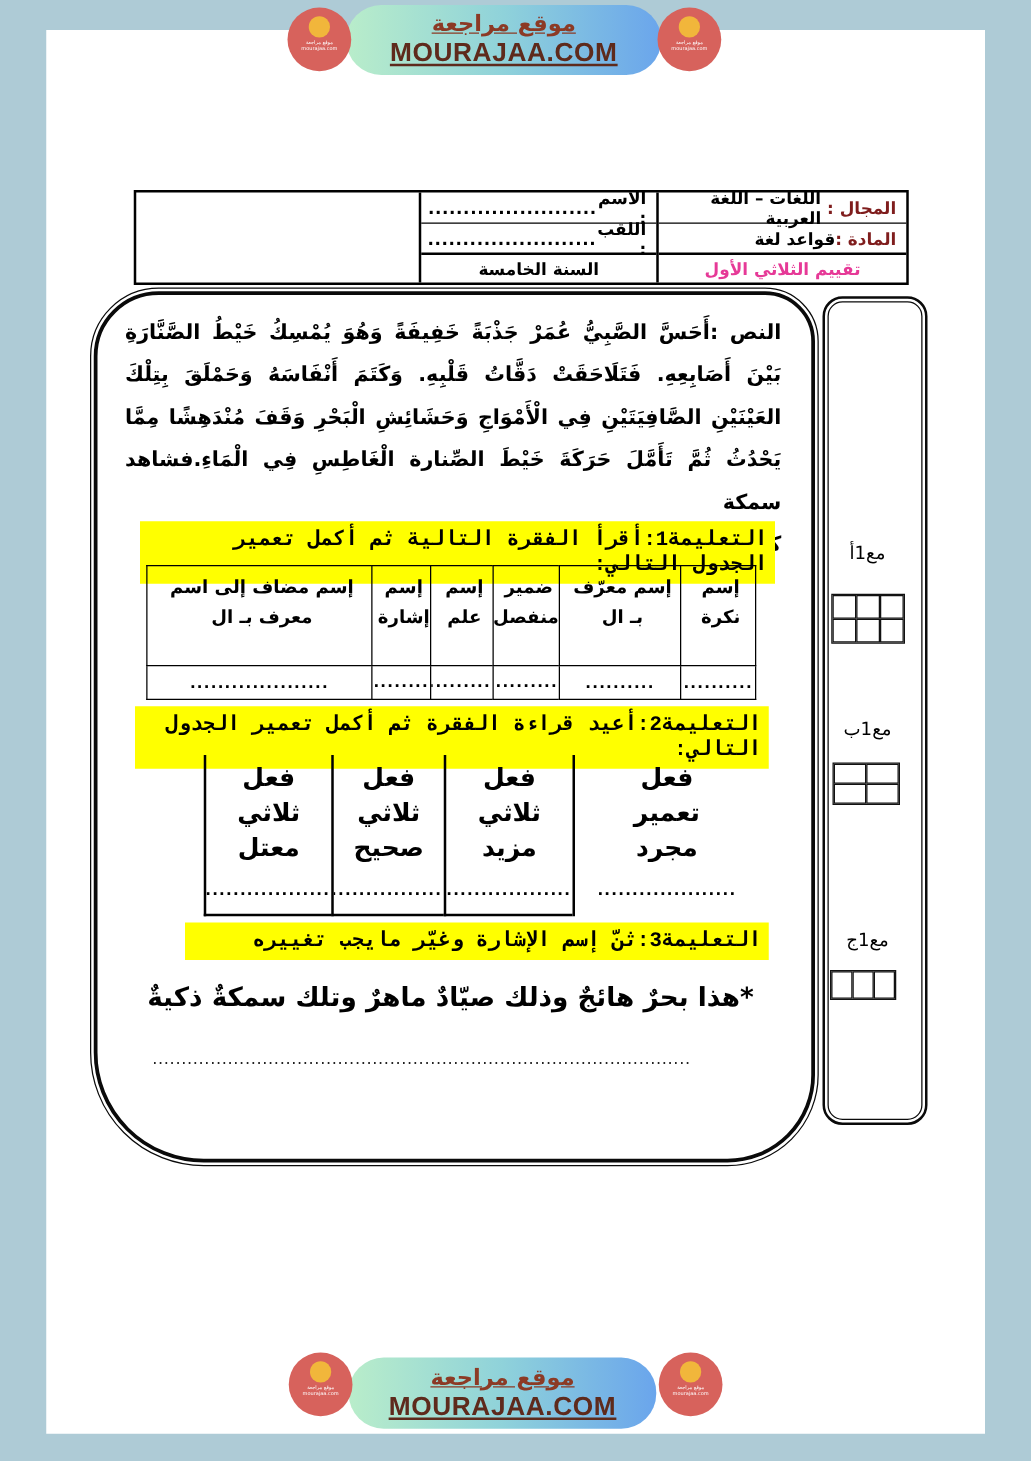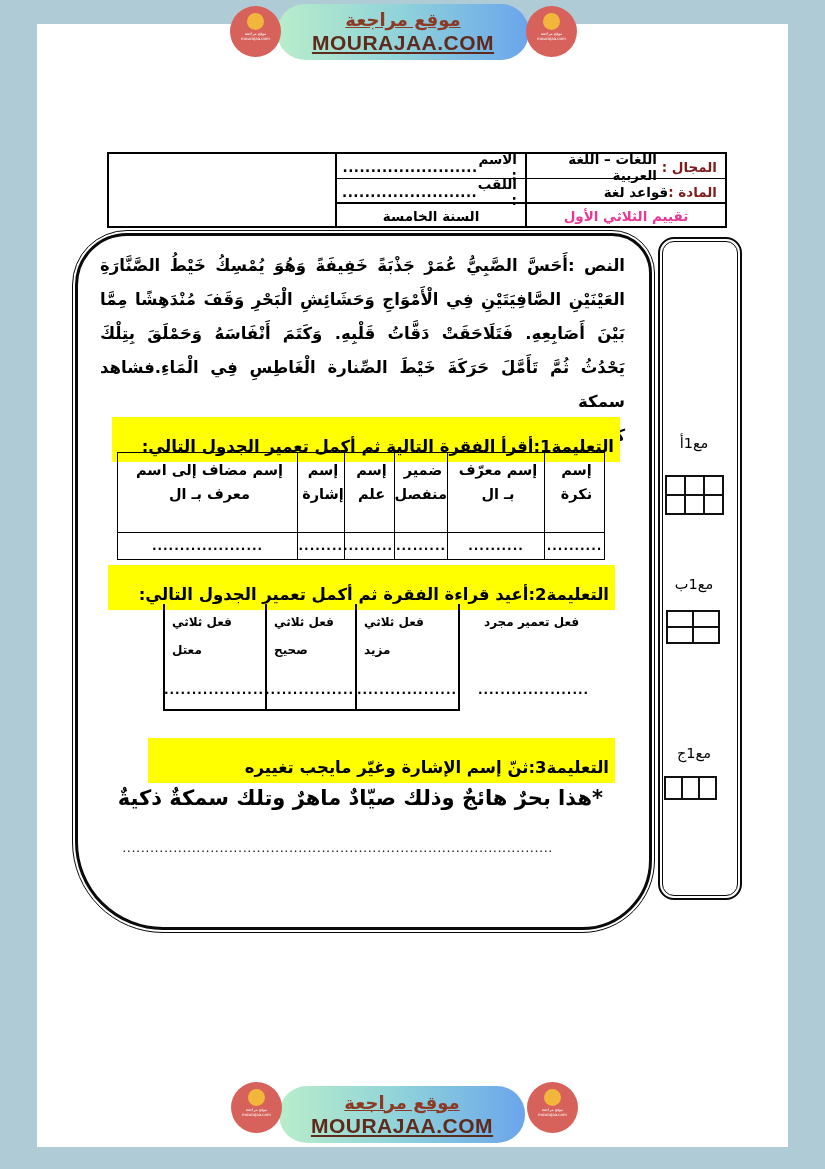--- a/index.html
+++ b/index.html
@@ -37,35 +37,35 @@
   .cyan{color:#7f1d1d;white-space:pre;}
   .magenta{color:#e63997;}
   .dotted-f{letter-spacing:.5px;overflow:hidden;white-space:nowrap;}
 
   
   .panel{position:absolute;left:75px;top:233px;width:577px;height:697px;box-sizing:border-box;
          border:3px solid #0a0a0a;border-radius:52px 40px 70px 88px;outline:1.5px solid #0a0a0a;outline-offset:2px;background:#fff;}
   .passage{position:absolute;top:13px;right:24px;left:22px;font-size:16.5px;font-weight:700;line-height:34px;}
   .pline{text-align:justify;text-align-last:justify;}
   .pline:last-child{text-align:right;text-align-last:right;}
-  .instr{position:absolute;background:#ffff00;font-weight:bold;font-size:16.5px;padding:20px 6px 6px 6px;box-sizing:border-box;}
+  .instr{position:absolute;background:#ffff00;font-weight:bold;font-size:16.5px;padding:4px 6px 6px 6px;box-sizing:border-box;font-family:Liberation Mono, monospace;}
   .i1{top:181px;right:29px;left:34px;}
   .i2{top:329px;right:34px;left:30px;}
   .i3{top:502px;right:34px;left:70px;}
 
   table{border-collapse:collapse;table-layout:fixed;direction:rtl;}
   .t1{position:absolute;top:216px;right:44px;width:487px;}
   .t1 th,.t1 td{border:1.5px solid #000;box-sizing:border-box;}
   .t1 th{height:80px;vertical-align:top;padding:5px 0 0 4px;font-size:14.5px;font-weight:bold;text-align:center;line-height:24px;}
   .t1 td{height:27px;text-align:center;}
   .ansdots{font-size:12px;letter-spacing:1px;white-space:nowrap;overflow:hidden;font-weight:bold;}
 
   .t2{position:absolute;top:368px;right:42px;width:443px;}
   .t2 th,.t2 td{border-left:2px solid #000;box-sizing:border-box;}
-  .t2 th{height:66px;vertical-align:top;padding:4px 24px 0 24px;font-size:12px;font-weight:bold;text-align:left;line-height:28px;}
+  .t2 th{height:66px;vertical-align:top;padding:4px 24px 0 24px;font-size:20px;font-weight:bold;text-align:center;line-height:28px;}
   .t2 th.narrow{padding:4px 7px 0 7px;}
   .t2 td{height:40px;text-align:center;}
   .t2 tr:last-child td:not(:first-child){border-bottom:2.5px solid #000;}
 
   .sentence{position:absolute;top:550px;right:46px;font-size:21px;font-weight:600;}
   .answer-line{position:absolute;top:604px;right:96px;width:430px;font-size:13px;letter-spacing:.5px;
                white-space:nowrap;overflow:hidden;color:#222;}
 
   
   .sidebar{position:absolute;left:658px;top:237px;width:84px;height:663px;box-sizing:border-box;
@@ -123,22 +123,22 @@
         <span>اللقب : </span>
         <span class="dotted-f">..............................</span>
       </div>
       <div class="hcell h-last center">السنة الخامسة</div>
     </div>
   </div>
 
   <div class="panel">
     <div class="passage">
       <div class="pline">النص :أَحَسَّ الصَّبِيُّ عُمَرْ جَذْبَةً خَفِيفَةً وَهُوَ يُمْسِكُ خَيْطُ الصَّنَّارَةِ</div>
+      <div class="pline">بَيْنَ أَصَابِعِهِ. فَتَلَاحَقَتْ دَقَّاتُ قَلْبِهِ. وَكَتَمَ أَنْفَاسَهُ وَحَمْلَقَ بِتِلْكَ</div>
       <div class="pline">العَيْنَيْنِ الصَّافِيَتَيْنِ فِي الْأَمْوَاجِ وَحَشَائِشِ الْبَحْرِ وَقَفَ مُنْدَهِشًا مِمَّا</div>
-      <div class="pline">بَيْنَ أَصَابِعِهِ. فَتَلَاحَقَتْ دَقَّاتُ قَلْبِهِ. وَكَتَمَ أَنْفَاسَهُ وَحَمْلَقَ بِتِلْكَ</div>
       <div class="pline">يَحْدُثُ ثُمَّ تَأَمَّلَ حَرَكَةَ خَيْطَ الصِّنارة الْغَاطِسِ فِي الْمَاءِ.فشاهد سمكة</div>
       <div class="pline">كبيرة علقت بالصنارة</div>
     </div>
 
     <div class="instr i1">التعليمة1:أقرأ الفقرة التالية ثم أكمل تعمير الجدول التالي:</div>
 
     <table class="t1">
       <colgroup>
         <col style="width:60px">
           <col style="width:97px">

